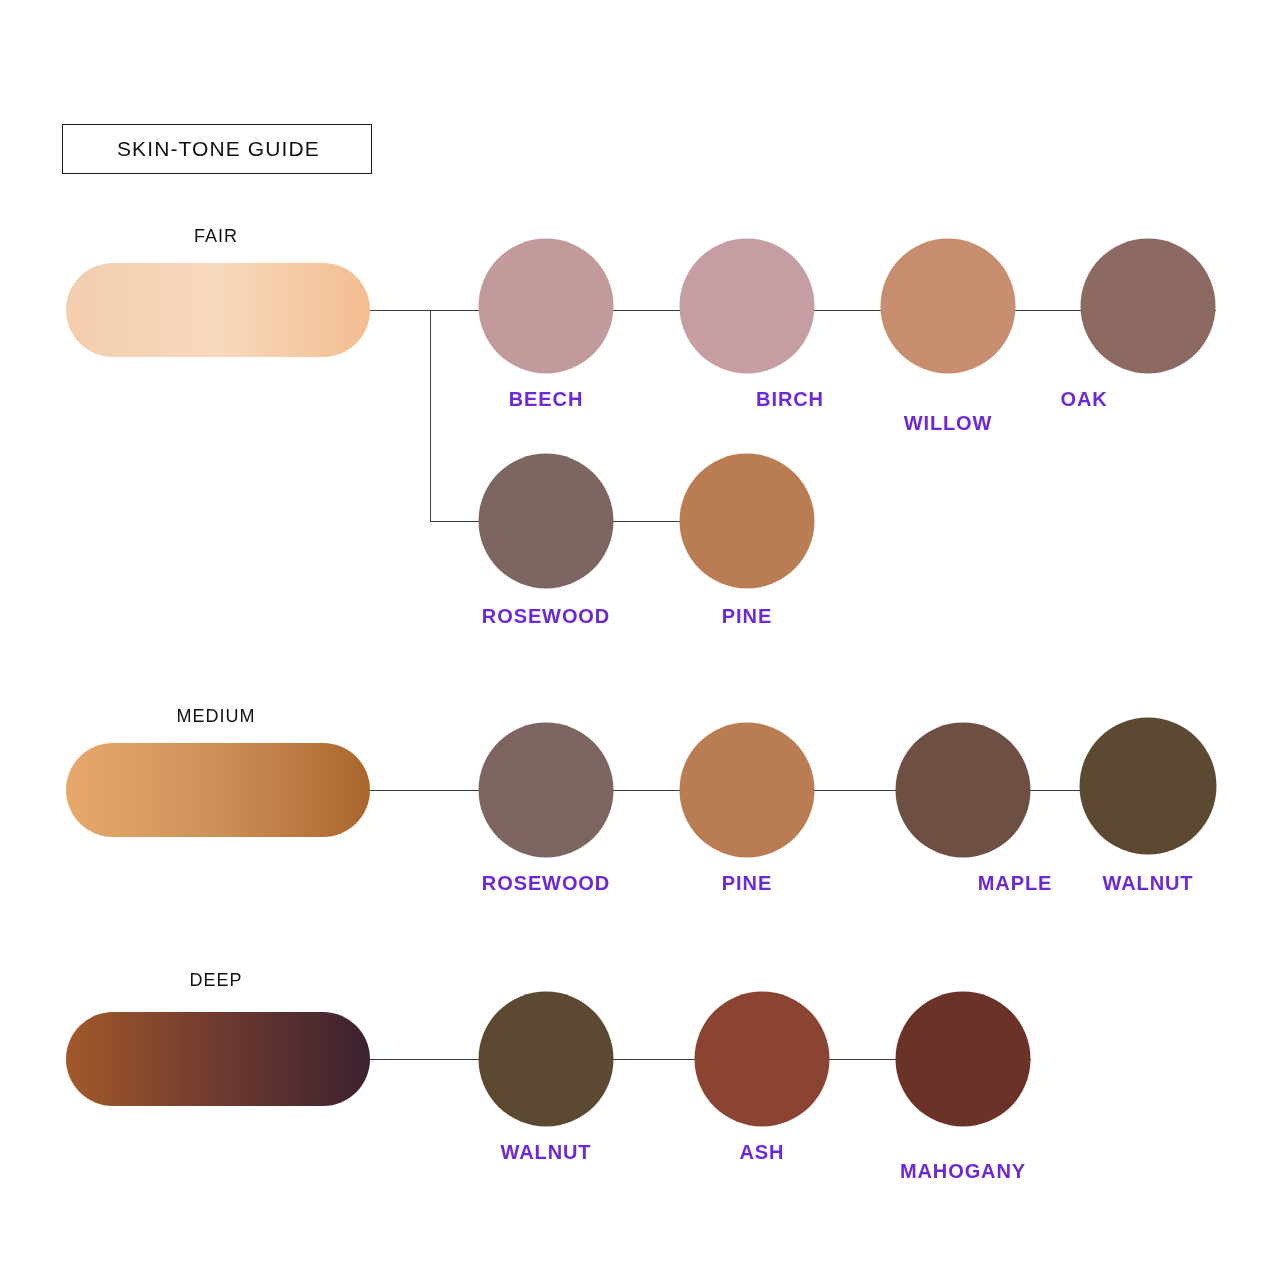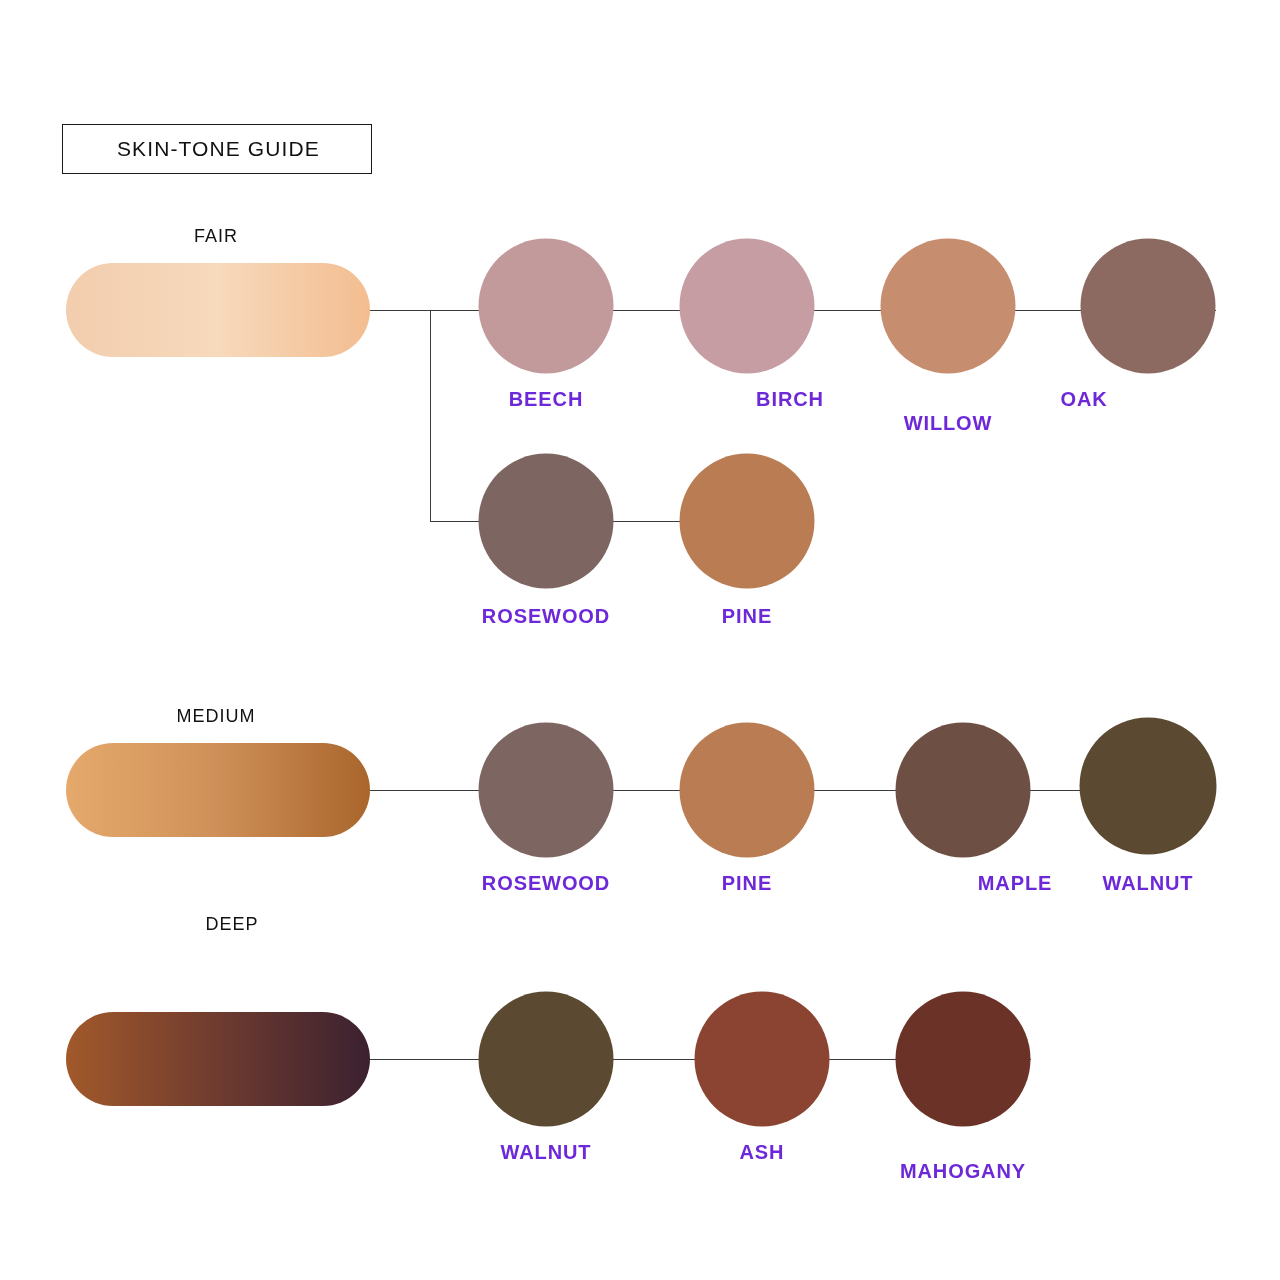--- a/index.html
+++ b/index.html
@@ -130,21 +130,21 @@
 
   <div class="dot" style="left: 747px; top: 790px; width: 135px; height: 135px; background: rgb(186, 124, 83);"></div>
   <div class="dot-label" style="left:747px; top:872px;">PINE</div>
 
   <div class="dot" style="left: 963px; top: 790px; width: 135px; height: 135px; background: rgb(110, 79, 67);"></div>
   <div class="dot-label" style="left:1015px; top:872px;">MAPLE</div>
 
   <div class="dot" style="left: 1148px; top: 786px; width: 137px; height: 137px; background: rgb(91, 74, 49);"></div>
   <div class="dot-label" style="left:1148px; top:872px;">WALNUT</div>
 
-  <div class="group-label" style="left:216px; top:914px;margin-left:16px;">DEEP</div>
+  <div class="group-label" style="left:216px; top:970px;">DEEP</div>
 
   <div class="swatch" id="swatch-deep" style="top: 1012px; background: linear-gradient(to right, rgb(162, 89, 42) 0%, rgb(110, 59, 47) 50%, rgb(59, 33, 48) 100%);"></div>
 
   <div class="hline" style="left:370px; top:1059px; width:661px;"></div>
 
   <div class="dot" style="left: 546px; top: 1059px; width: 135px; height: 135px; background: rgb(91, 74, 49);"></div>
   <div class="dot-label" style="left:546px; top:1141px;">WALNUT</div>
 
   <div class="dot" style="left: 762px; top: 1059px; width: 135px; height: 135px; background: rgb(139, 68, 49);"></div>
   <div class="dot-label" style="left:762px; top:1141px;">ASH</div>

